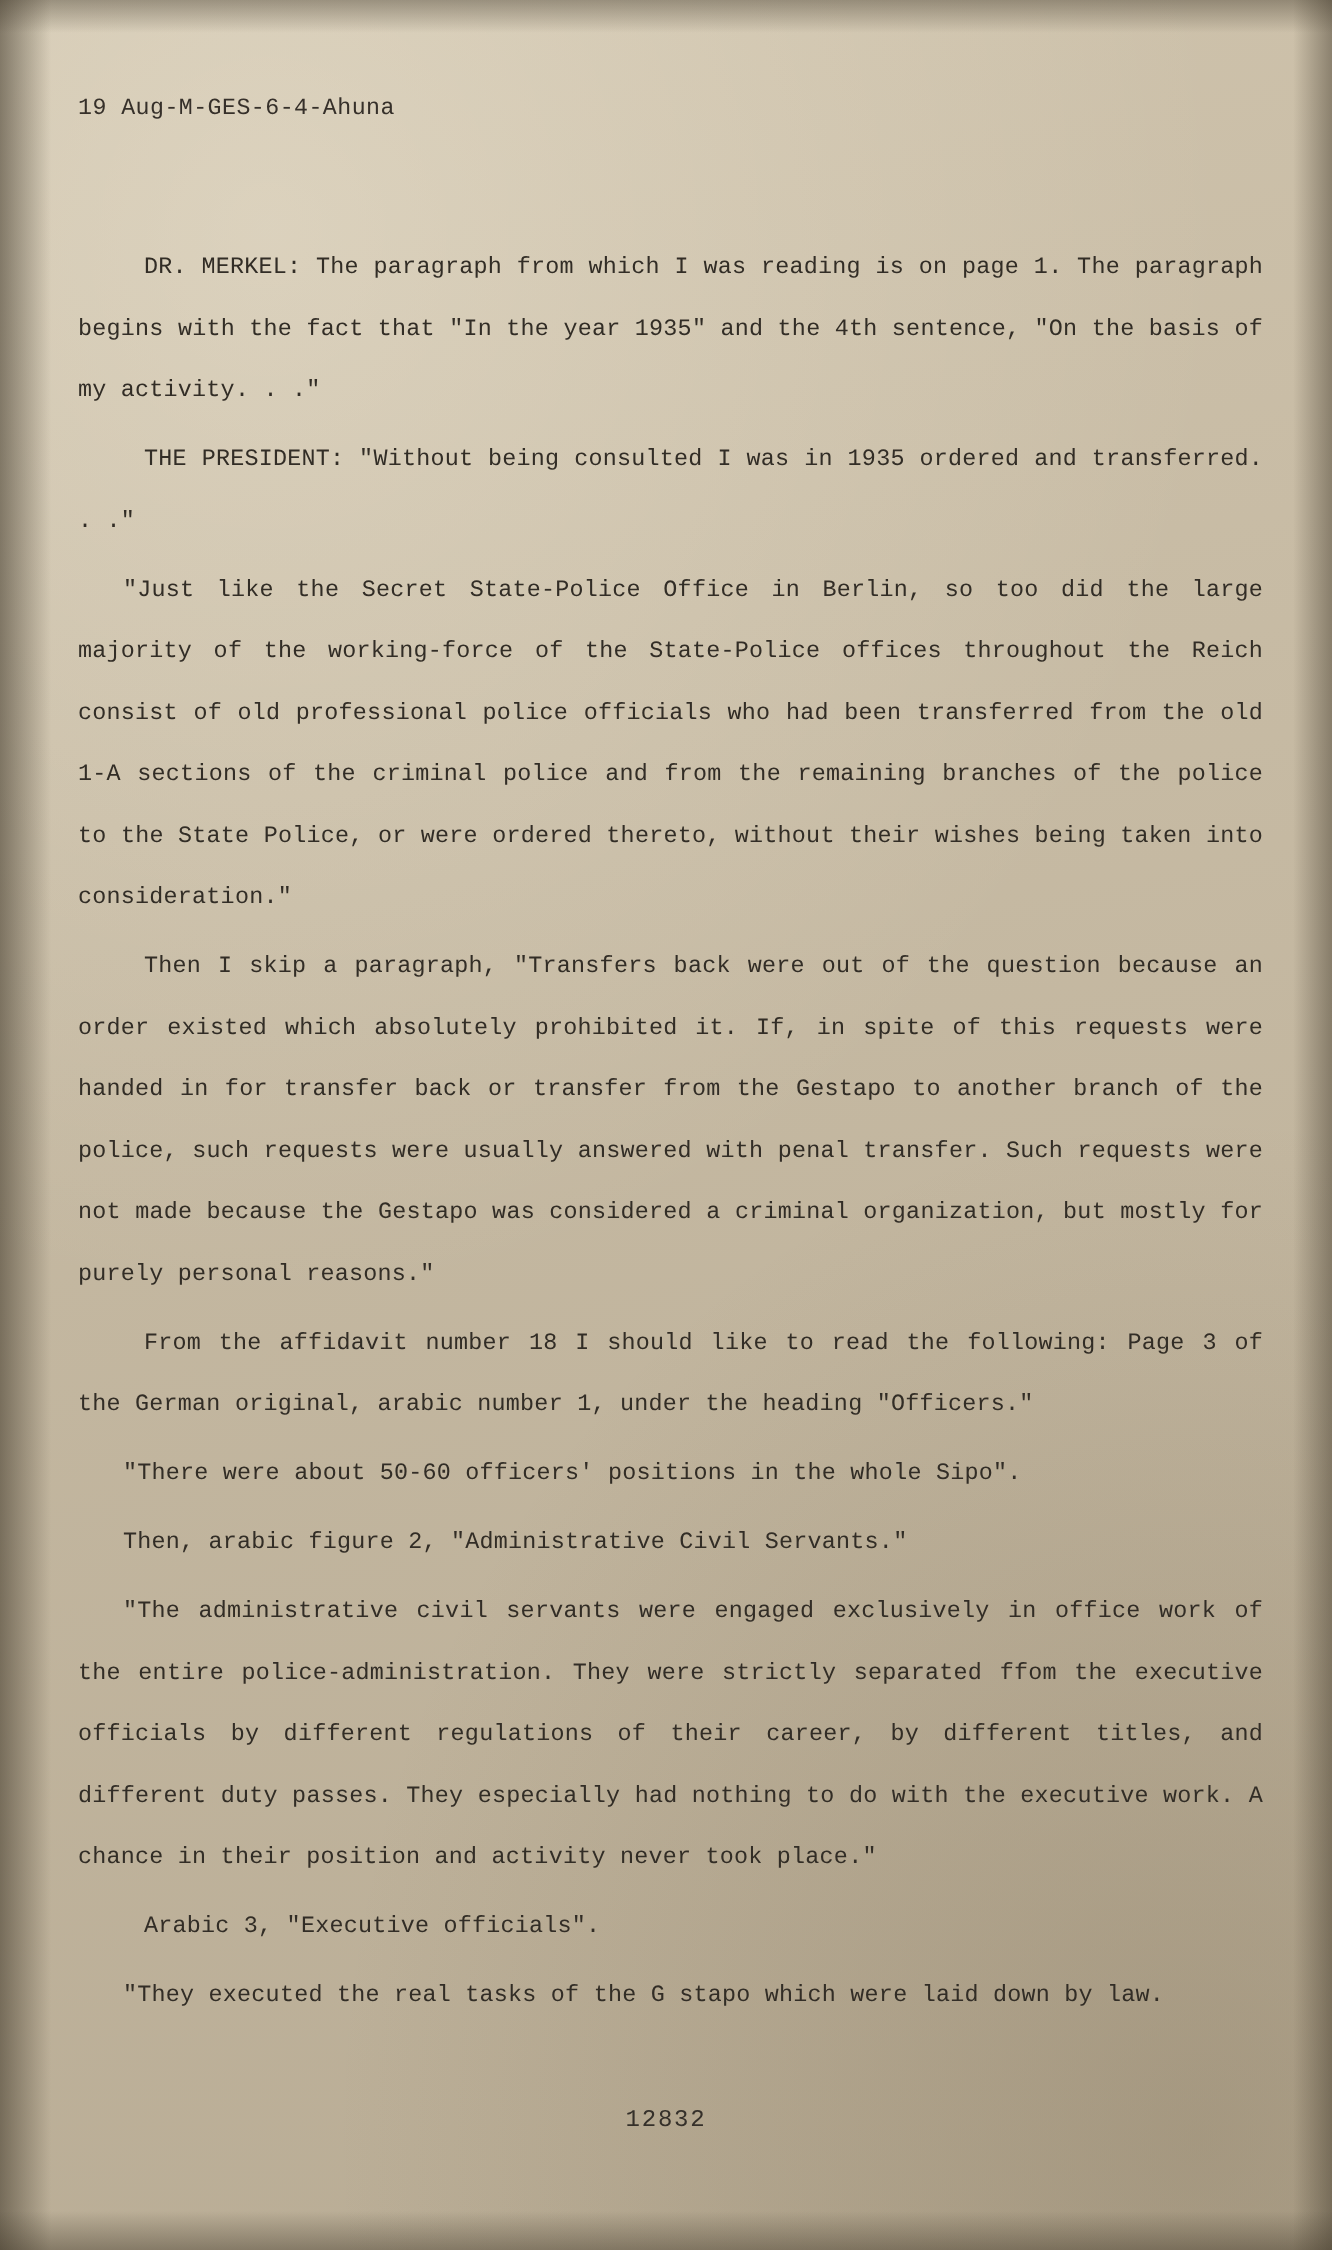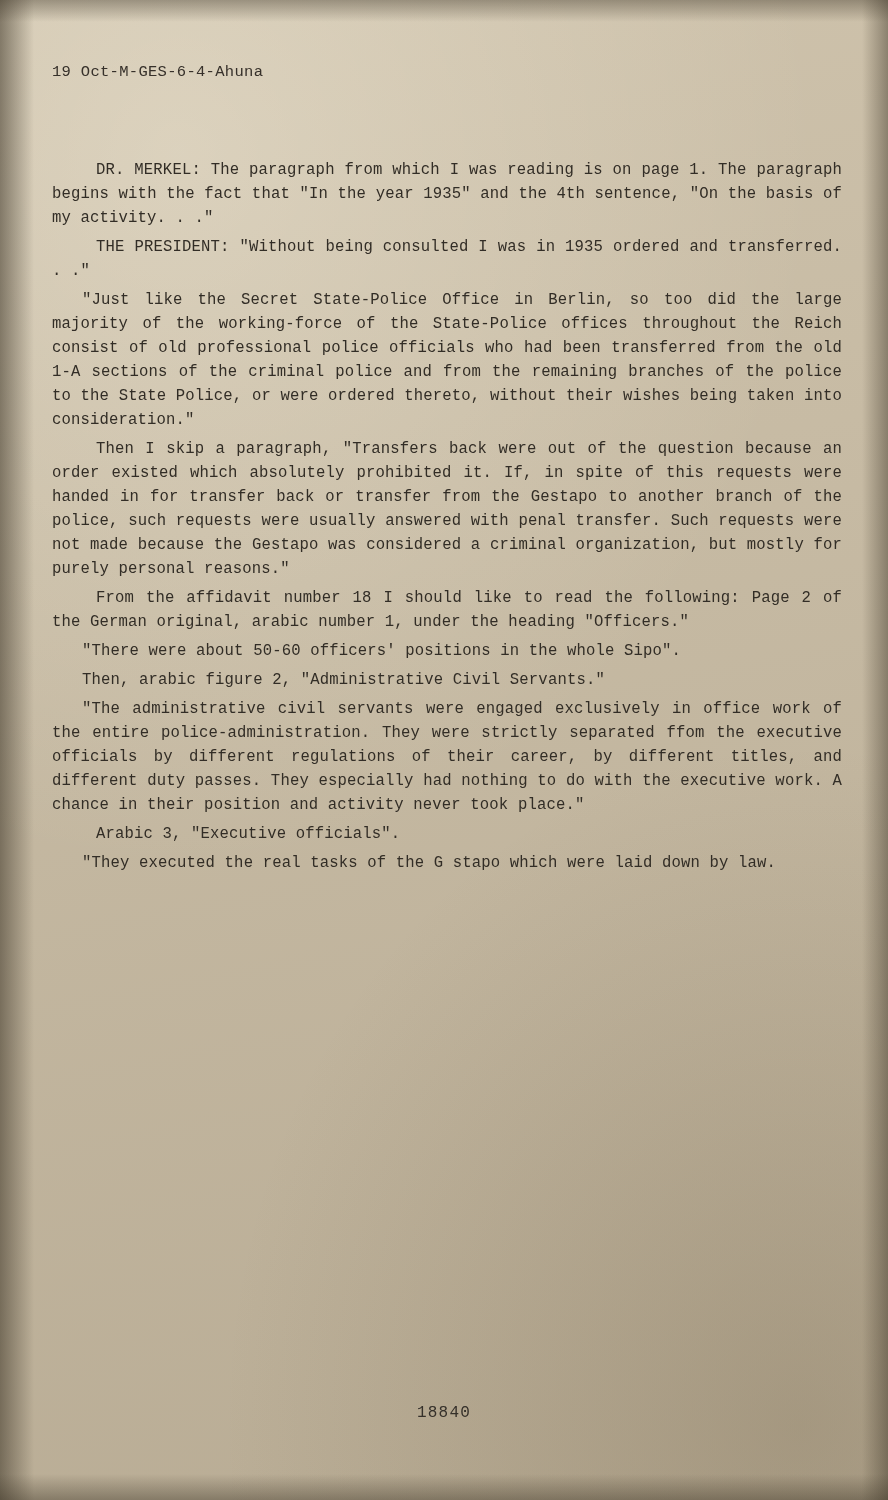--- a/index.html
+++ b/index.html
@@ -78,21 +78,21 @@
     letter-spacing: 0.3px;
     color: #36302a;
     white-space: nowrap;
   }
   .body-text {
     position: absolute;
     left: 52px;
     top: 158px;
     width: 790px;
     font-size: 15.6px;
-    line-height: 24px;
+    line-height: 41px;
     color: #322d26;
     letter-spacing: 0.15px;
   }
   .para {
     margin: 0 0 5px 0;
     text-indent: 44px;
     text-align: justify;
     text-justify: inter-word;
   }
   .para.indent-small {
@@ -113,30 +113,30 @@
 <body>
 
 <div class="page">
   <div class="edge-left"></div>
   <div class="edge-right"></div>
   <div class="edge-top"></div>
   <div class="edge-bottom"></div>
 
   <div class="content">
 
-    <div class="header-id">19 Oct-M-GES-6-4-Ahuna</div>
+    <div class="header-id">19 Aug-M-GES-6-4-Ahuna</div>
 
     <div class="body-text">
       <p class="para">DR. MERKEL:  The paragraph from which I was reading is on page 1.  The paragraph begins with the fact that "In the year 1935" and the 4th sentence, "On the basis of my activity. . ."</p>
       <p class="para">THE PRESIDENT:  "Without being consulted I was in 1935 ordered and transferred. . ."</p>
       <p class="para indent-small">"Just like the Secret State-Police Office in Berlin, so too did the large majority of the working-force of the State-Police offices throughout the Reich consist of old professional police officials who had been transferred from the old 1-A sections of the criminal police and from the remaining branches of the police to the State Police, or were ordered thereto, without their wishes being taken into consideration."</p>
       <p class="para">Then I skip a paragraph, "Transfers back were out of the question because an order existed which absolutely prohibited it.  If, in spite of this requests were handed in for transfer back or transfer from the Gestapo to another branch of the police, such requests were usually answered with penal transfer. Such requests were not made because the Gestapo was considered a criminal organization, but mostly for purely personal reasons."</p>
-      <p class="para">From the affidavit number 18 I should like to read the following:  Page 2 of the German original, arabic number 1, under the heading "Officers."</p>
+      <p class="para">From the affidavit number 18 I should like to read the following:  Page 3 of the German original, arabic number 1, under the heading "Officers."</p>
       <p class="para indent-small">"There were about 50-60 officers' positions in the whole Sipo".</p>
       <p class="para indent-small">Then, arabic figure 2, "Administrative Civil Servants."</p>
       <p class="para indent-small">"The administrative civil servants were engaged exclusively in office work of the entire police-administration.  They were strictly separated ffom the executive officials by different regulations of their career, by different titles, and different duty passes.  They especially had nothing to do with the executive work.  A chance in their position and activity never took place."</p>
       <p class="para">Arabic 3, "Executive officials".</p>
       <p class="para indent-small">"They executed the real tasks of the G stapo which were laid down by law.</p>
     </div>
 
-    <div class="page-number">18840</div>
+    <div class="page-number">12832</div>
   </div>
 </div>
 
 </body></html>

